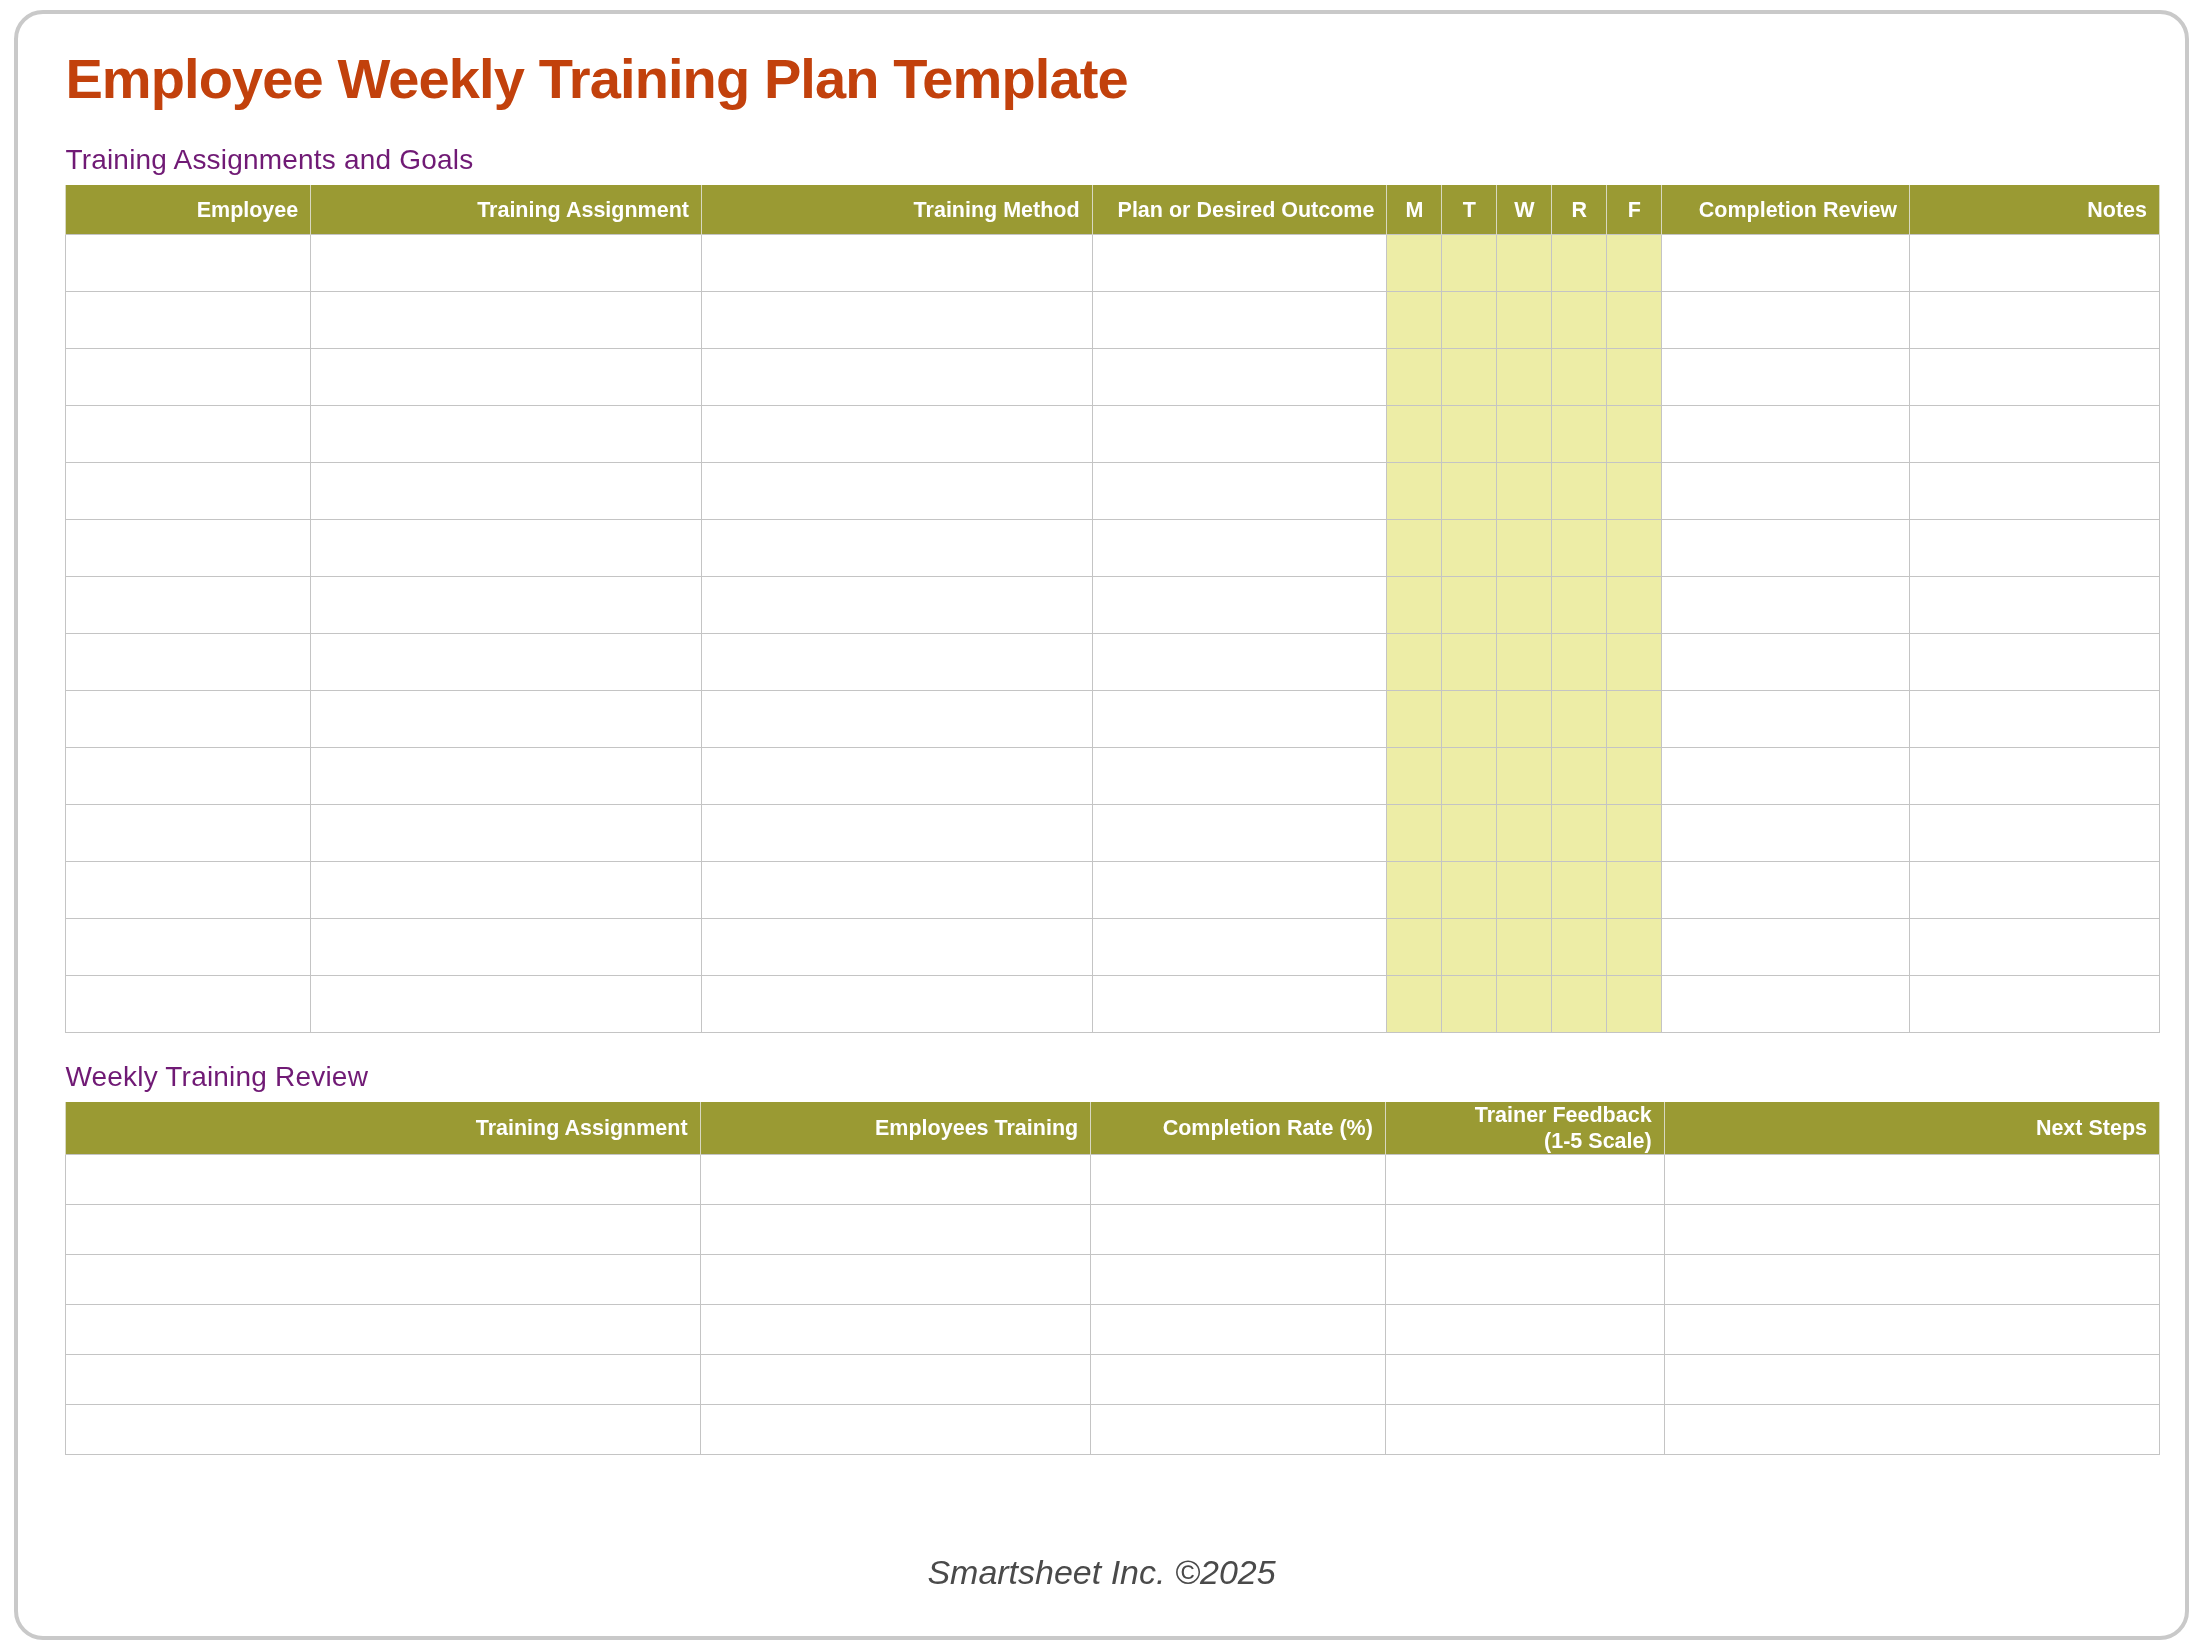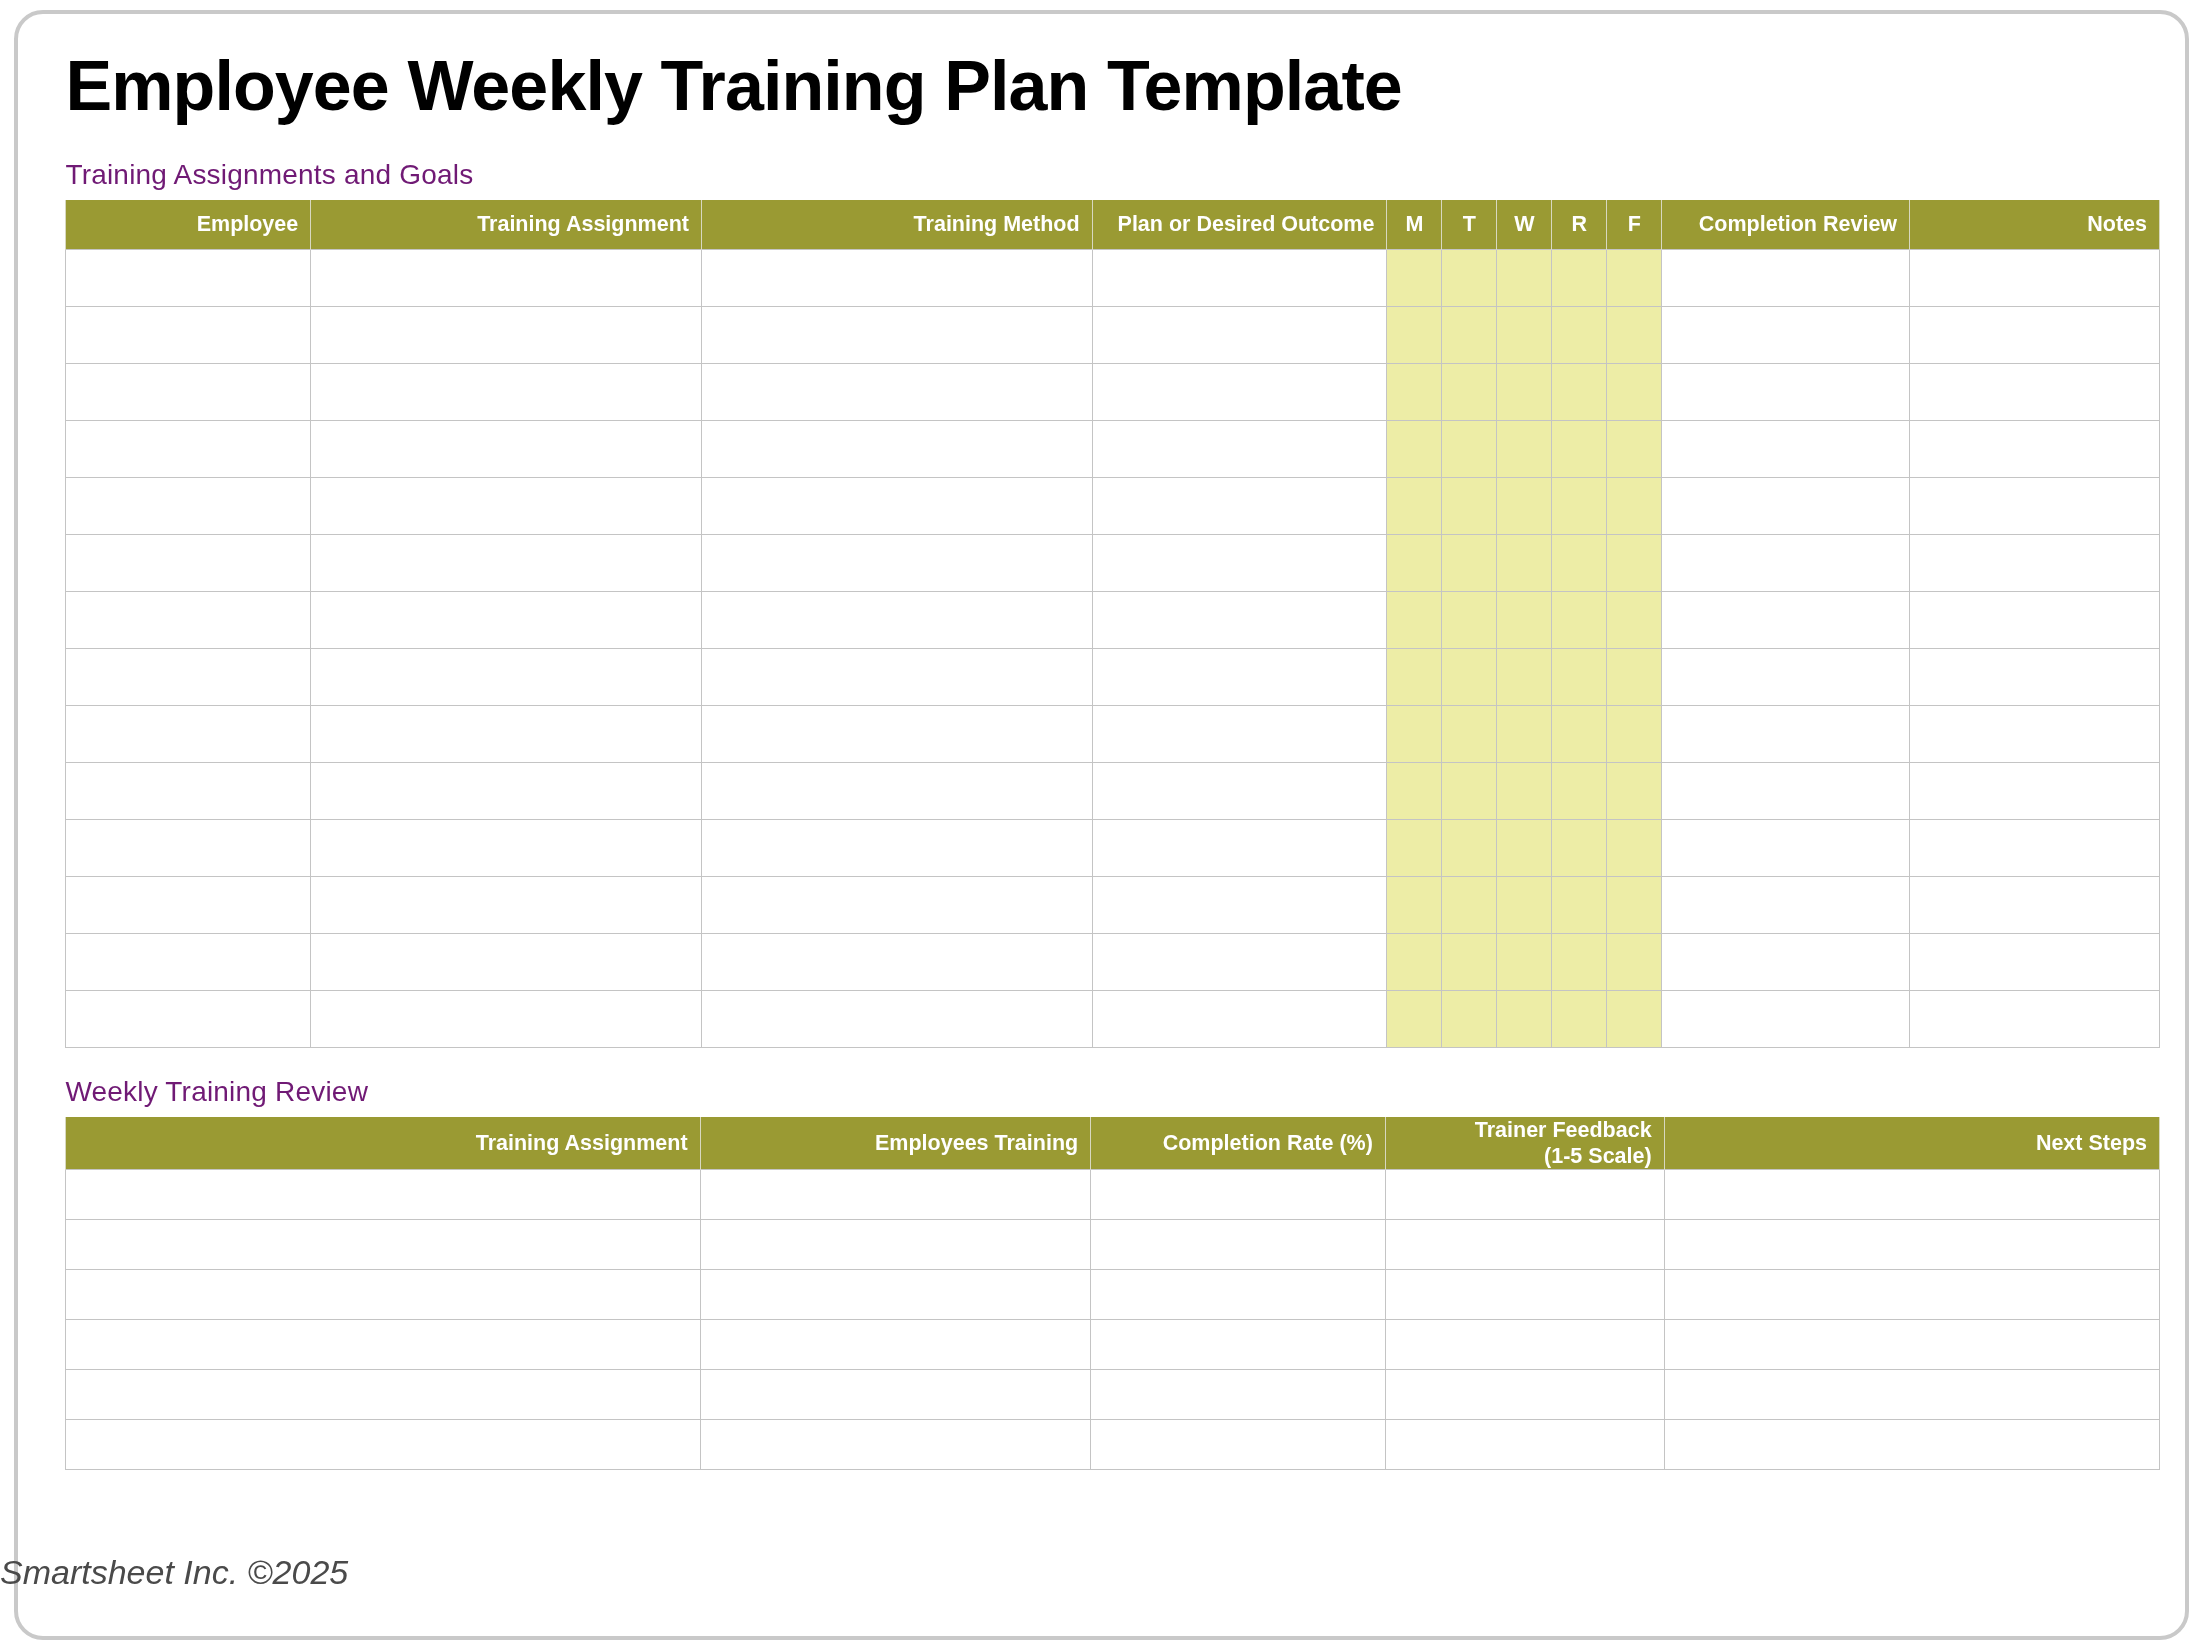--- a/index.html
+++ b/index.html
@@ -31,23 +31,23 @@
     position: absolute;
     left: 0;
     top: 0;
     width: 2203px;
     height: 1651px;
     padding: 34px 43px 0 43px;
   }
 
   
   .doc-title {
-    font-size: 70px;
+    font-size: 56px;
     font-weight: bold;
-    color: #000000;
+    color: #c2410c;
     letter-spacing: -0.9px;
     line-height: 1.05;
     margin: 15.5px 0 0 22.4px;
     white-space: nowrap;
   }
 
   
   .meta-wrap {
     margin: 19px 0 0 22.4px;
     width: 1325px;
@@ -122,21 +122,21 @@
   
   #review-table td { height: 50px; }
   #review-table th { height: 53px; }
 
   
   .footer {
     position: absolute;
     left: 0;
     top: 1553px;
     width: 2203px;
-    text-align: left;
+    text-align: center;
     font-size: 34px;
     font-style: italic;
     color: #4a4a4a;
     font-family: "Liberation Sans", sans-serif;
   }
 </style>
 </head>
 <body>
 
 <div id="page">

